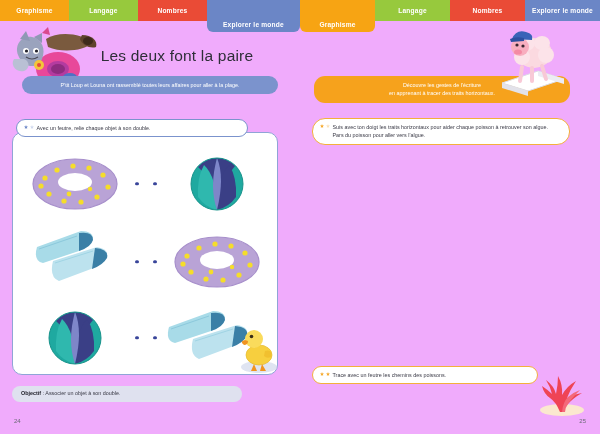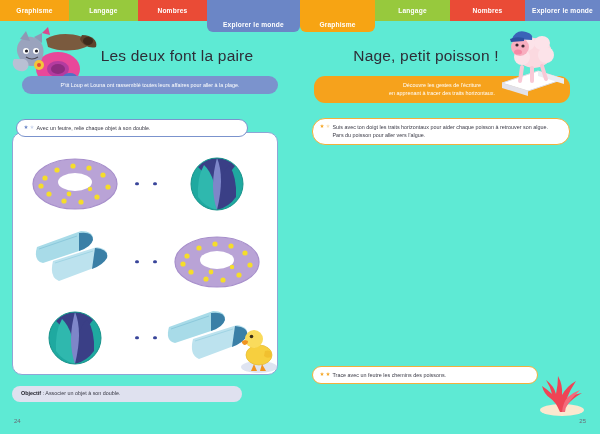--- a/index.html
+++ b/index.html
@@ -4,21 +4,21 @@
 <style>
   * { margin:0; padding:0; box-sizing:border-box; }
   html,body { width:600px; height:434px; }
   body {
     font-family:"Liberation Sans", sans-serif;
     background:#ffffff;
     position:relative;
     overflow:hidden;
   }
   .spread { position:absolute; inset:0; display:flex; }
-  .page { position:relative; width:300px; height:434px; background:#5eead4; }
+  .page { position:relative; width:300px; height:434px; background:#f0abfc; }
   .page-left { }
   .page-right { }
 
   
   .tabbar { position:absolute; top:0; left:0; width:300px; height:21px; display:flex; }
   .tab {
     flex:1; position:relative; height:21px;
     color:#fff; font-size:6.6px; font-weight:bold; letter-spacing:.2px;
     display:flex; align-items:center; justify-content:center;
     white-space:nowrap;
@@ -302,21 +302,20 @@
       </div>
       <div class="tab red">
         <span>Nombres</span>
       </div>
       <div class="tab blue wide">
         <span>Explorer le monde</span>
       </div>
     </div>
 
     <div class="header">
-      <div class="title">Nage, petit poisson !</div>
 
       <div class="banner orange">
         <span>Découvre les gestes de l'écriture</span><br>
         <span>en apprenant à tracer des traits horizontaux.</span>
       </div>
 
       <svg class="art" style="left:180px; top:0px;" width="100" height="76" viewBox="0 0 100 76">
         <path d="M22 62 L58 50 L84 58 L48 70 Z" fill="#ffffff" stroke="#dcdce4" stroke-width="1"></path>
         <path d="M58 50 L84 58 L84 63 L58 55 Z" fill="#ececf2"></path>
         <path d="M22 62 L48 70 L48 75 L22 67 Z" fill="#e2e2ea"></path>

